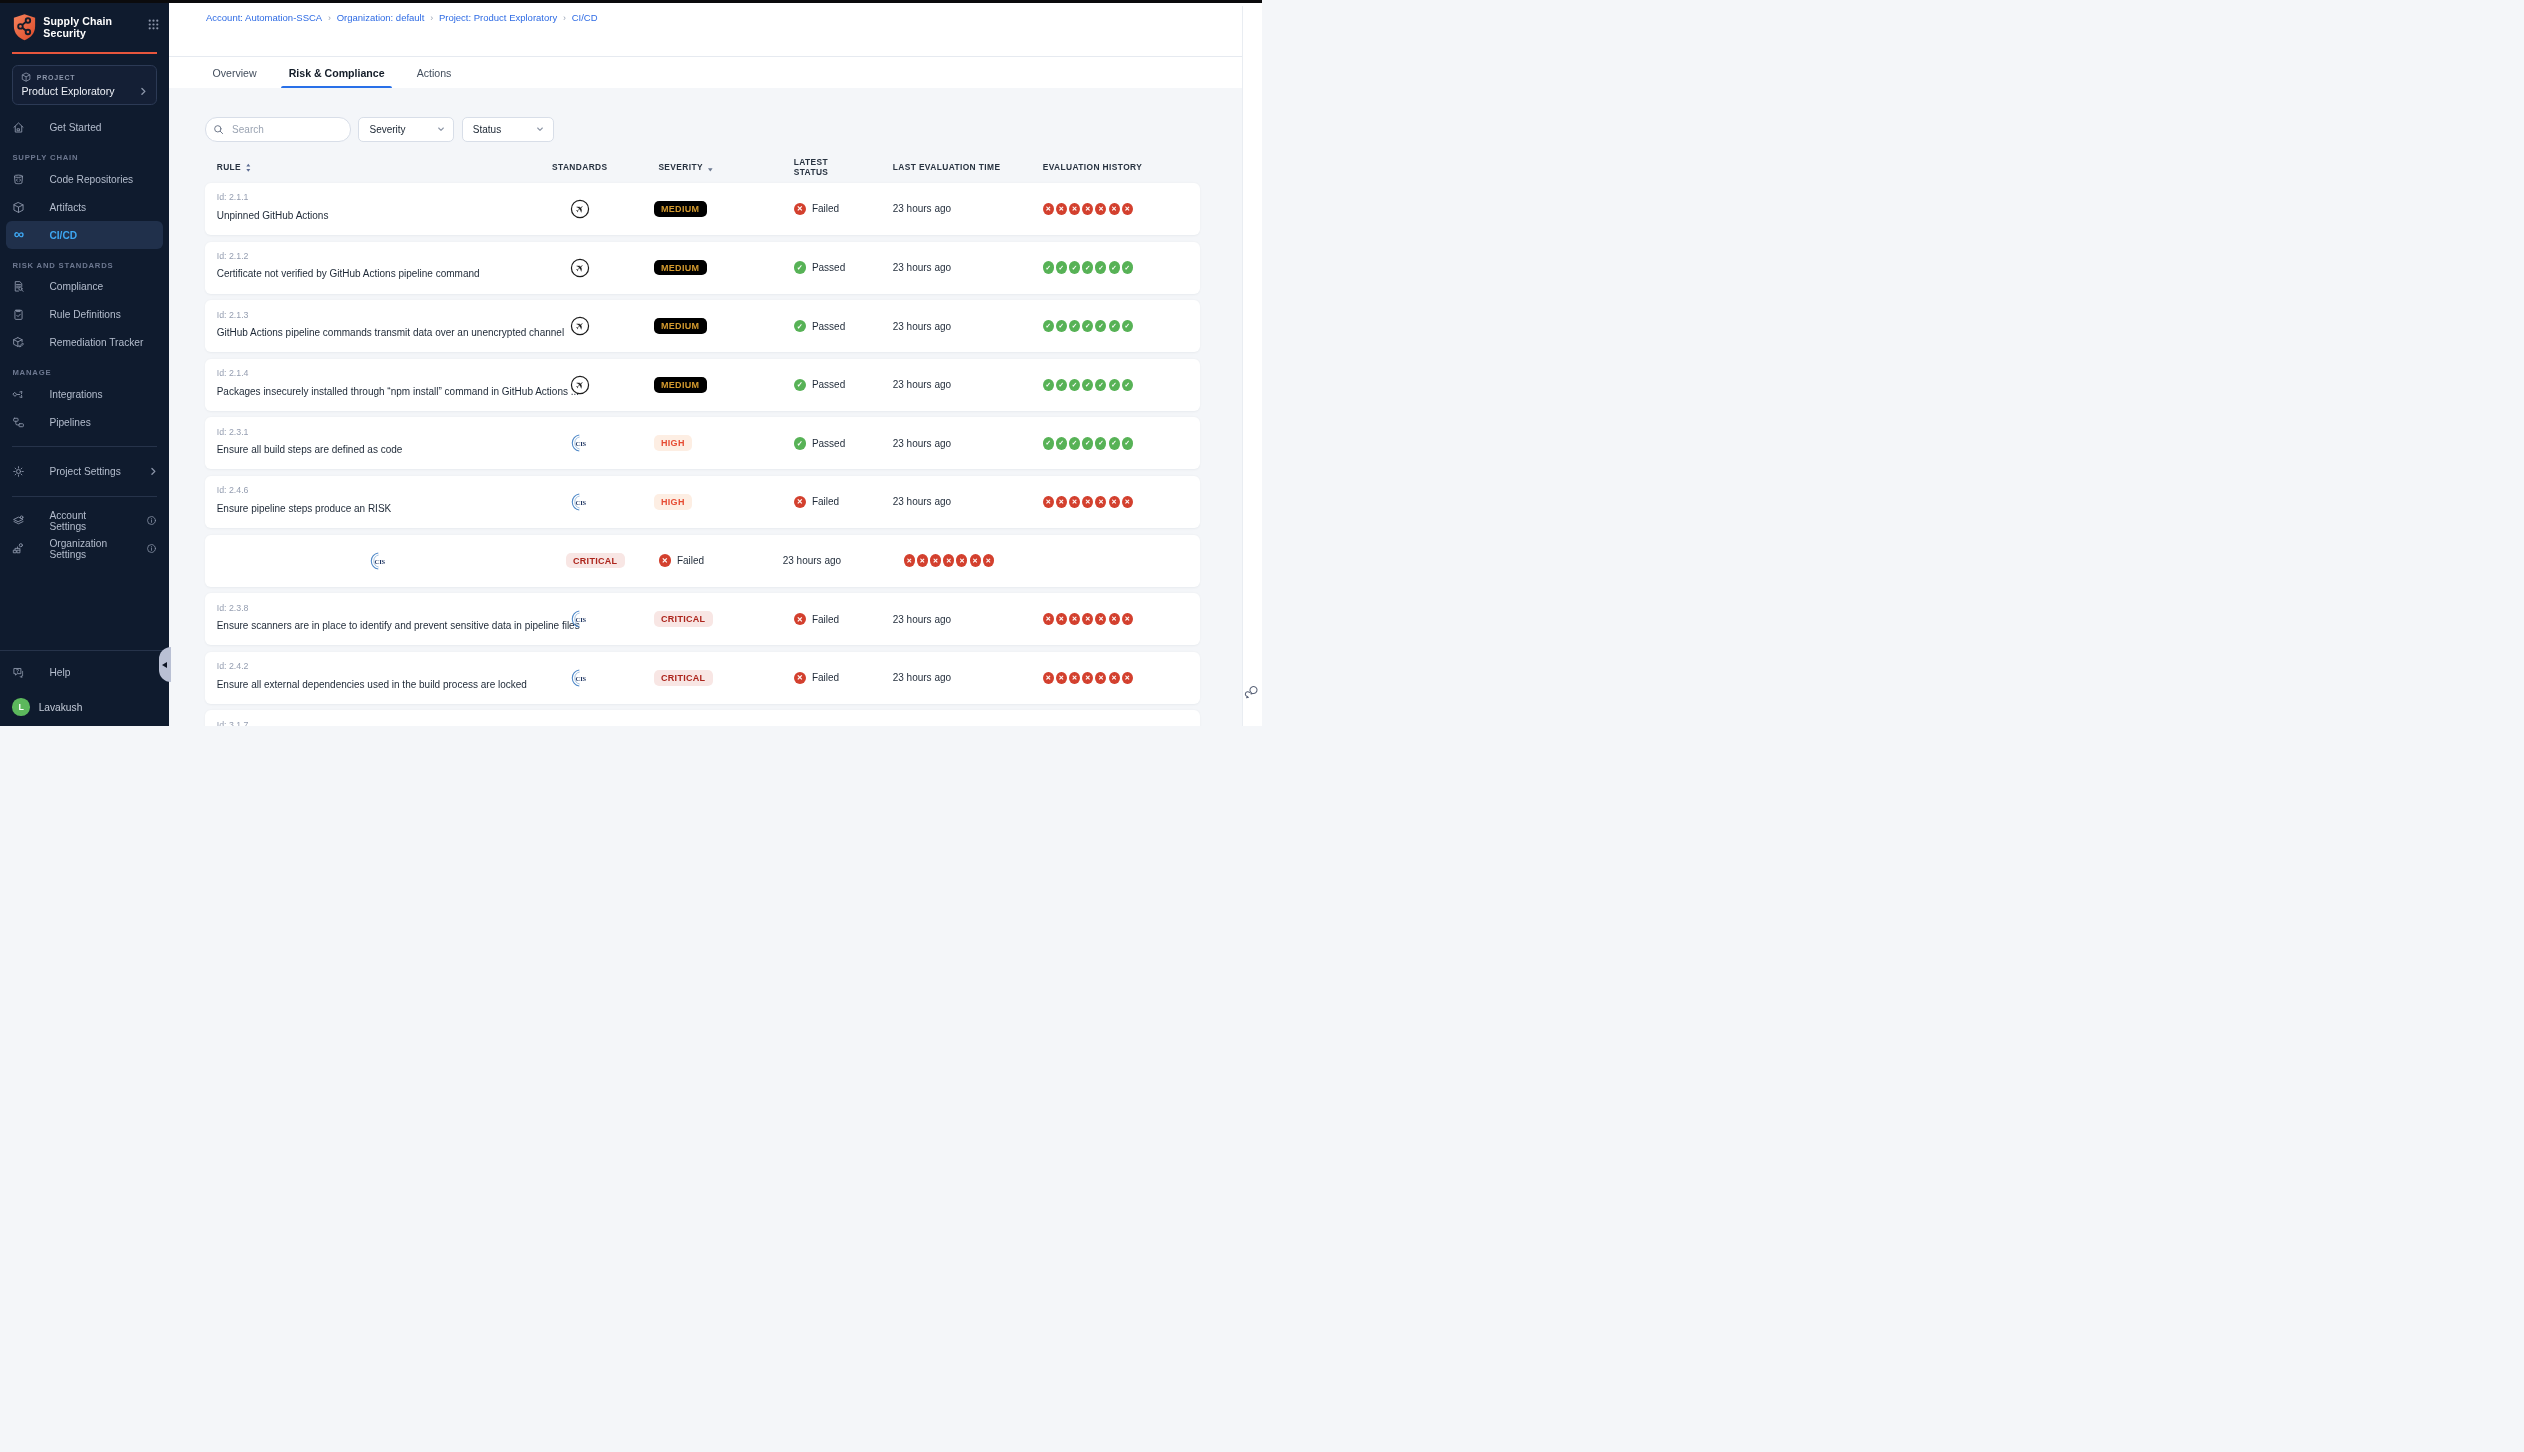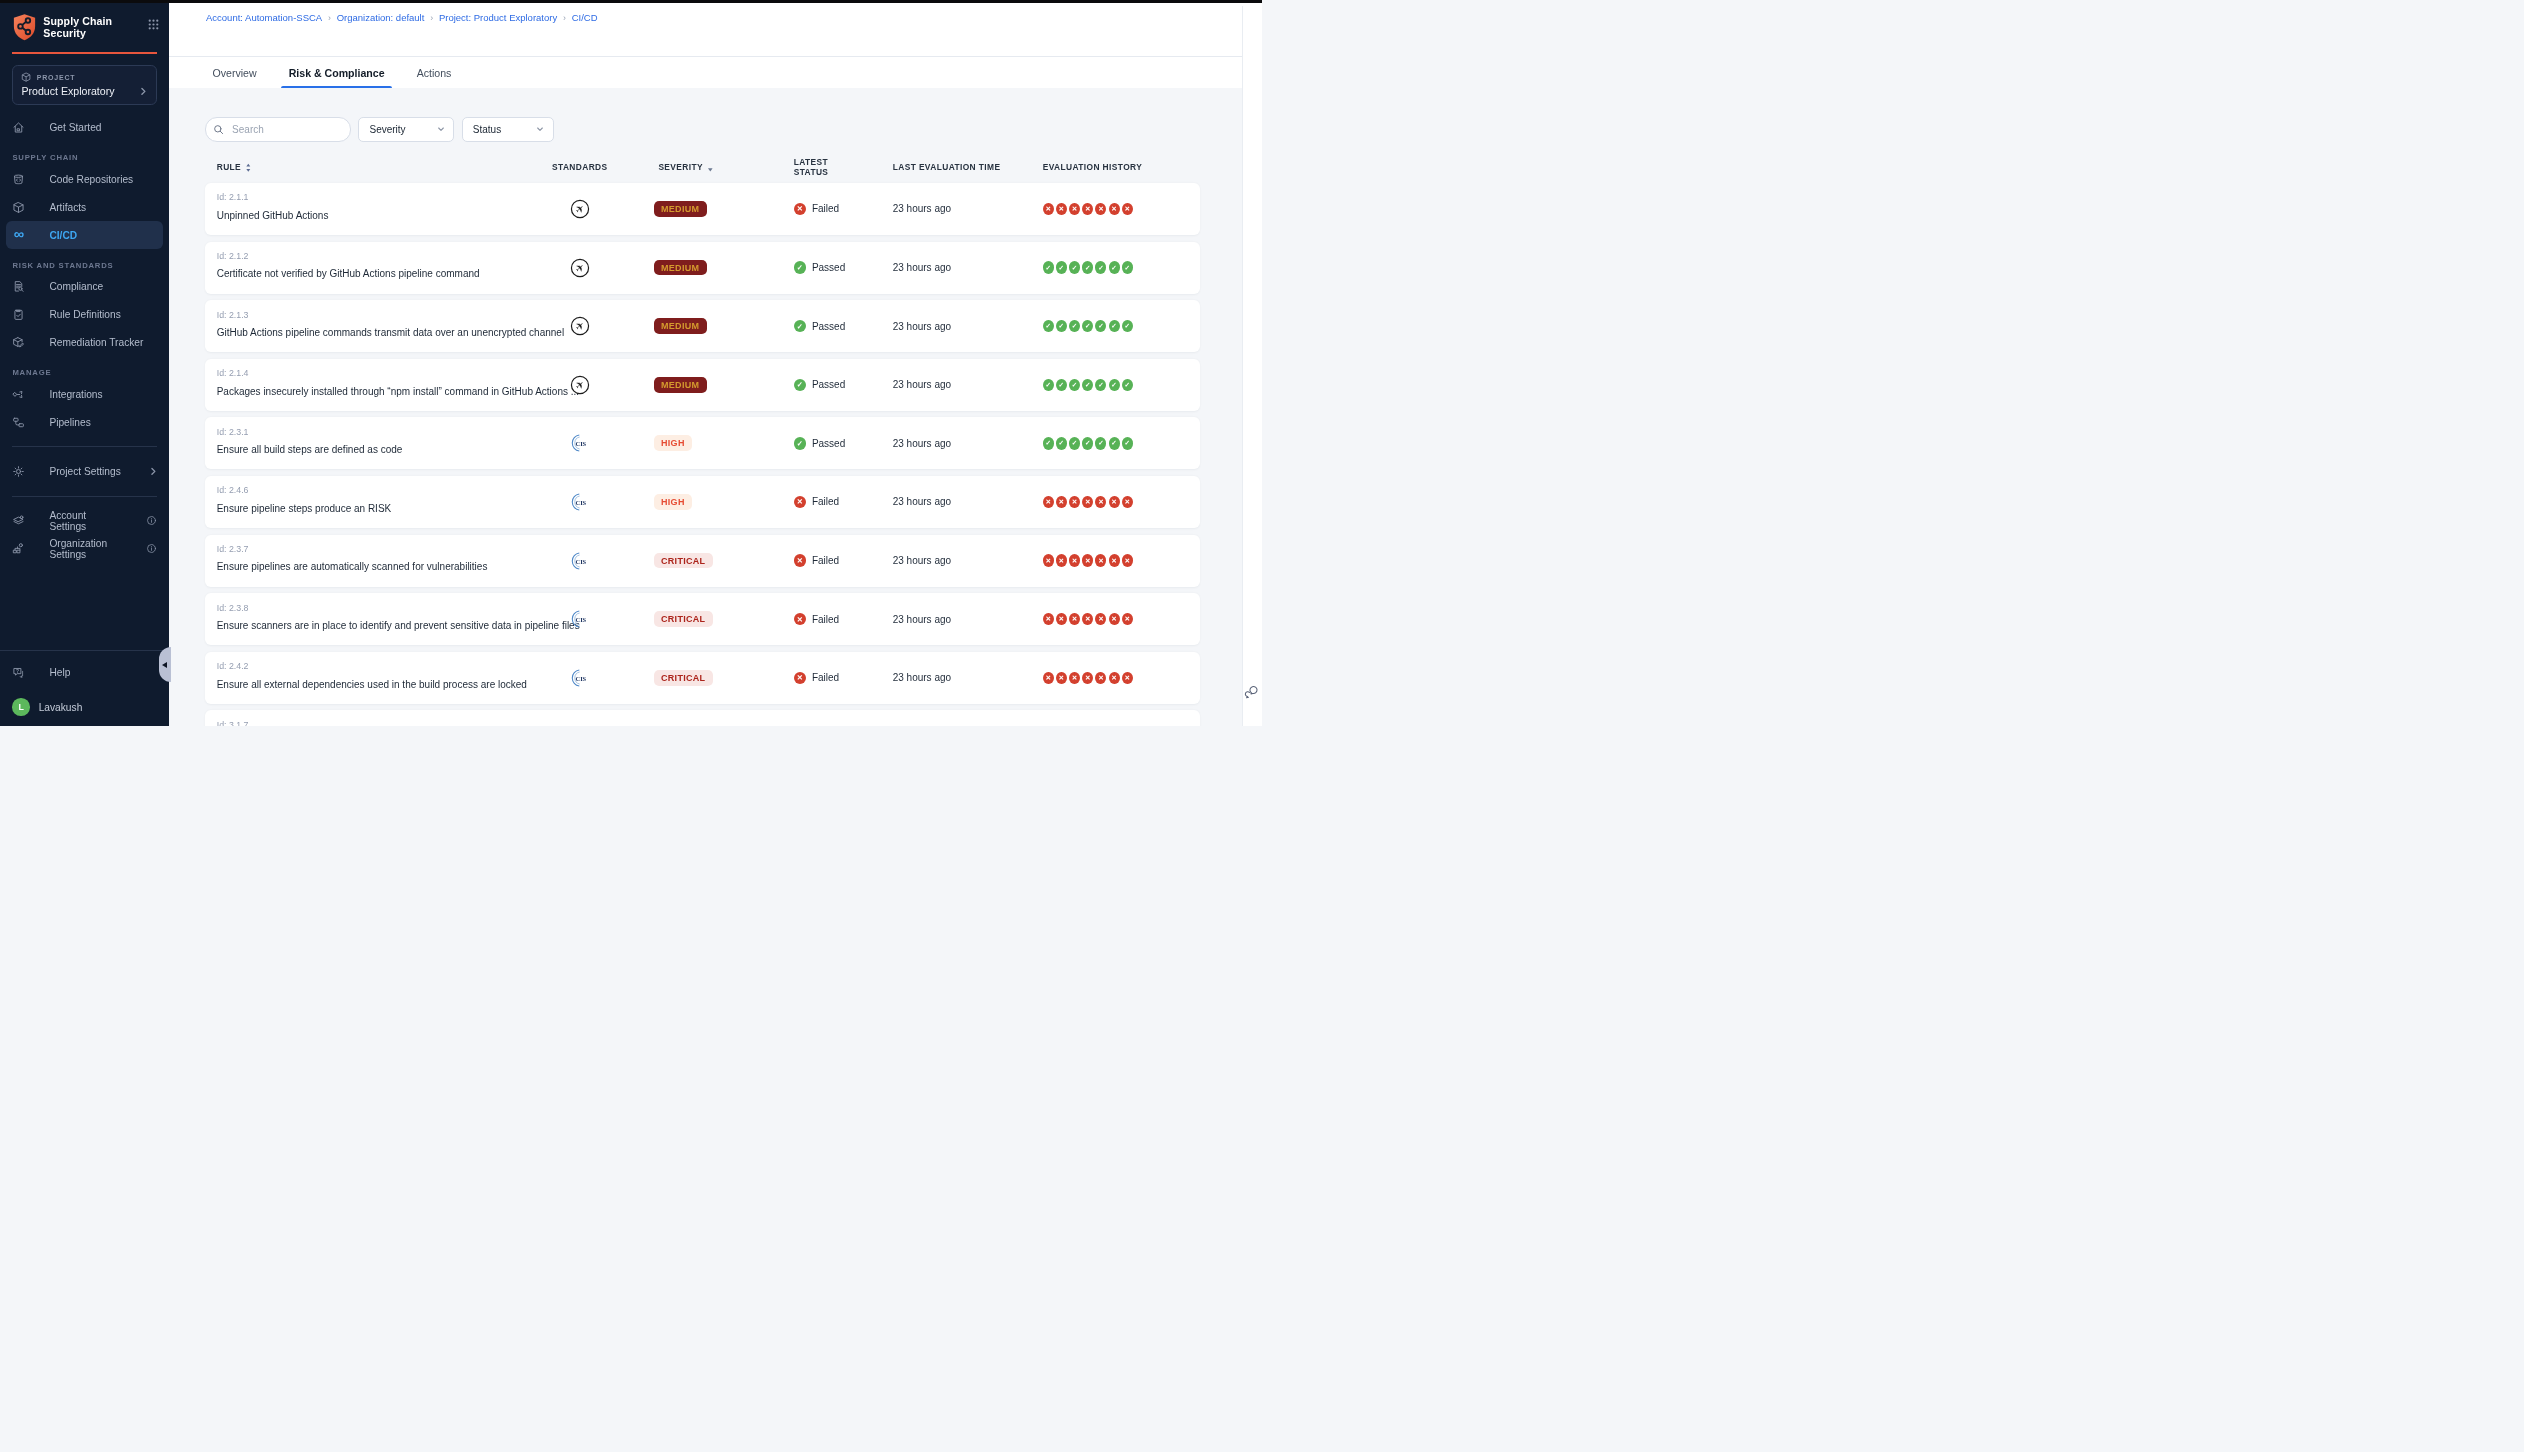--- a/index.html
+++ b/index.html
@@ -69,21 +69,21 @@
   .th-hist{padding-left:40px;}
 
   .tbody{margin-top:5.8px;width:995px;}
   .row-card{background:#fff;border-radius:5.8px;box-shadow:0 0.7px 2.2px rgba(25,39,62,.05);height:52px;margin-bottom:6.6px;padding-left:11.7px;box-sizing:border-box;width:100%;}
   .col-rule{align-self:stretch;padding-top:9.5px;}
   .rule-id{font-size:8.8px;color:#949db0;}
   .rule-name{font-size:10px;color:#1d2836;margin-top:7.3px;white-space:nowrap;}
   .col-std{display:flex;justify-content:center;padding-left:10.2px;}
   .col-sev{display:flex;padding-left:35px;}
   .sev-badge{font-size:9px;font-weight:bold;letter-spacing:0.3px;padding:2.9px 7.3px;border-radius:5.1px;}
-  .sev-medium{color:#d49a2e;background:#7f1d1d;}
+  .sev-medium{color:#d49a2e;background:#000000;}
   .sev-high{color:#e64c33;background:#fdeee3;}
   .sev-critical{color:#ac241b;background:#f8e6e4;}
   .col-status{display:flex;align-items:center;gap:5.8px;padding-left:40px;font-size:10px;color:#1f2a38;}
   .status-icon{width:12.4px;height:12.4px;border-radius:50%;color:#fff;font-size:7.3px;font-weight:bold;display:flex;align-items:center;justify-content:center;flex:0 0 auto;}
   .status-icon.pass,.hist.pass{background:#57b256;}
   .status-icon.fail,.hist.fail{background:#d3402e;}
   .col-time{padding-left:29px;font-size:10px;color:#1f2a38;}
   .col-history{display:flex;gap:2.2px;padding-left:40px;}
   .hist{width:11px;height:12.4px;border-radius:50%;color:#fff;font-size:6.6px;font-weight:bold;display:flex;align-items:center;justify-content:center;}
 
@@ -579,24 +579,20 @@
             <span class="hist fail">✕</span>
             <span class="hist fail">✕</span>
             <span class="hist fail">✕</span>
             <span class="hist fail">✕</span>
             <span class="hist fail">✕</span>
             <span class="hist fail">✕</span>
           </div>
   </div>
 
   <div class="row-card rowgrid">
-    <div class="col-rule">
-      <div class="rule-id">Id: 2.3.7</div>
-      <div class="rule-name">Ensure pipelines are automatically scanned for vulnerabilities</div>
-    </div>
     <div class="col-std std">
             <svg viewBox="0 0 28 28" width="20" height="20">
               <path d="M13 2.8 A11.3 11.3 0 0 0 13 25.2" fill="none" stroke="#4d87c7" stroke-width="1.5"></path>
               <path d="M13.5 5.6 A8.6 8.6 0 0 0 13.5 22.4" fill="none" stroke="#8fb4da" stroke-width="1.1"></path>
               <text x="15.2" y="17.6" font-size="9" font-weight="bold" text-anchor="middle" fill="#1d3461" font-family="Liberation Serif, serif">CIS</text>
             </svg>
           </div>
     <div class="col-sev">
             <span class="sev-badge sev-critical">CRITICAL</span>
           </div>

